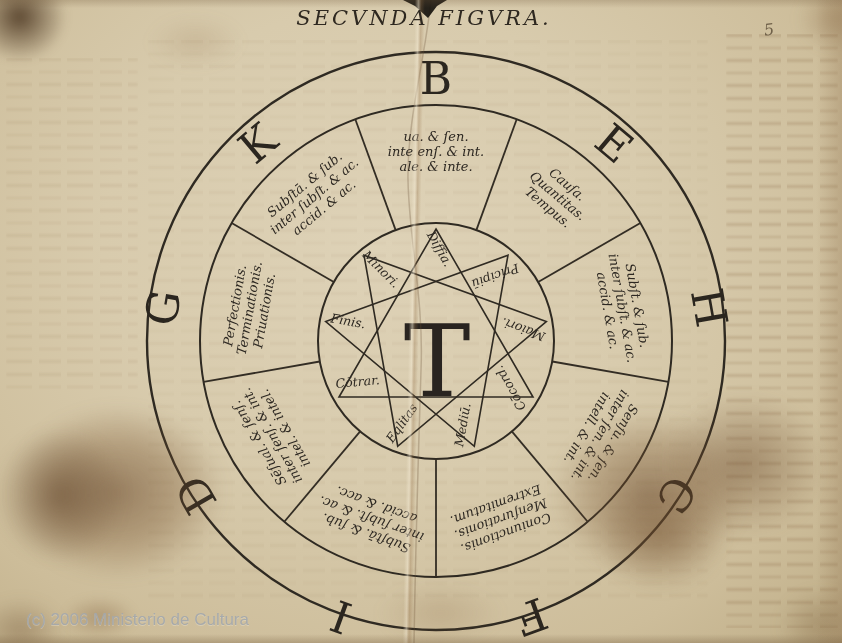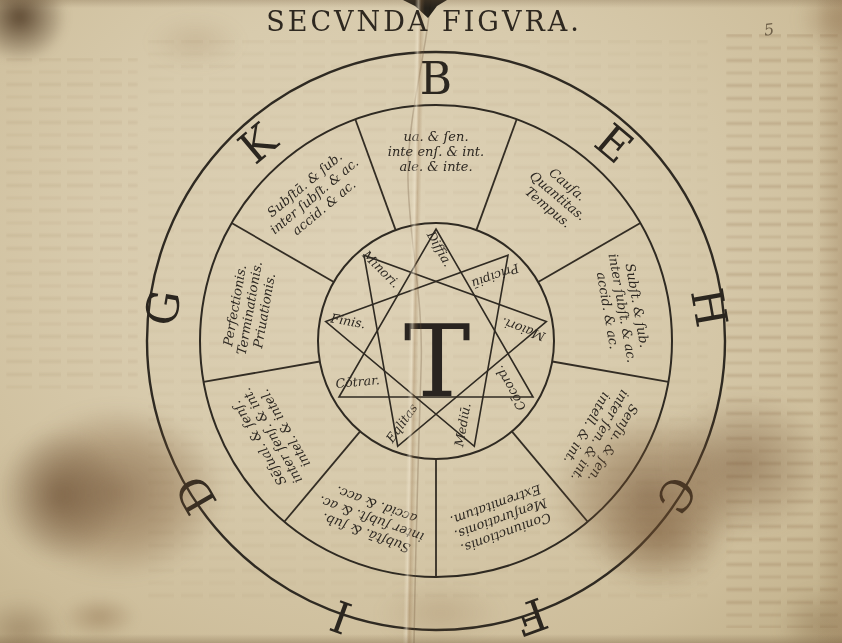--- a/index.html
+++ b/index.html
@@ -35,21 +35,21 @@
   .stain-wm{left:62px;top:596px;width:75px;height:42px;filter:blur(4px);
     background:radial-gradient(closest-side, rgba(120,85,50,.35), rgba(120,85,50,0));}
   .stain-title{left:148px;top:16px;width:95px;height:52px;
     background:radial-gradient(closest-side, rgba(140,105,70,.18), rgba(140,105,70,0));}
   .stain-bottom{left:378px;top:582px;width:125px;height:62px;
     background:radial-gradient(closest-side, rgba(130,95,60,.2), rgba(130,95,60,0));}
   .crease{position:absolute;left:415px;top:0;width:10px;height:660px;pointer-events:none;
     transform:rotate(1.1deg);transform-origin:50% 0;
     background:linear-gradient(90deg, rgba(238,228,205,0) 0%, rgba(240,230,207,.55) 35%, rgba(148,112,72,.3) 62%, rgba(148,112,72,0) 100%);}
   .title{position:absolute;left:424px;top:6px;transform:translateX(-50%);
-    font-size:27px;letter-spacing:3px;color:#2e2820;white-space:nowrap;}
+    font-size:21px;letter-spacing:3px;color:#2e2820;white-space:nowrap;font-style:italic;}
   .pagenum{position:absolute;left:764px;top:20px;font-style:italic;font-size:16px;
     color:#6f6049;transform:rotate(-8deg);}
   .watermark{position:absolute;left:26px;top:610px;font-family:"Liberation Sans",sans-serif;
     font-size:17px;color:#a3a8ad;opacity:.9;text-shadow:0 1px 0 rgba(255,255,255,.25);}
   svg.wheel{position:absolute;left:0;top:0;}
   .circ{fill:none;stroke:#2f2a22;}
   .divider{stroke:#332d24;stroke-width:1.8;}
   .star-tri{fill:none;stroke:#2f2a22;stroke-width:1.6;}
   .sector-text{font:italic 13px "DejaVu Serif",serif;fill:#2d2822;text-anchor:middle;}
   .ring-letter{font:44px "DejaVu Serif",serif;fill:#2b261f;text-anchor:middle;}
@@ -143,13 +143,14 @@
   <div class="stain stain-wm"></div>
   <div class="stain stain-title"></div>
   <div class="stain stain-bottom"></div>
 
   <div class="edge-top"></div>
   <div class="edge-right"></div>
   <div class="edge-bottom"></div>
 
   <div class="title">SECVNDA FIGVRA.</div>
   <div class="pagenum">5</div>
+  <div class="watermark">(c) 2006 Ministerio de Cultura</div>
 </div>
 
 </body></html>

